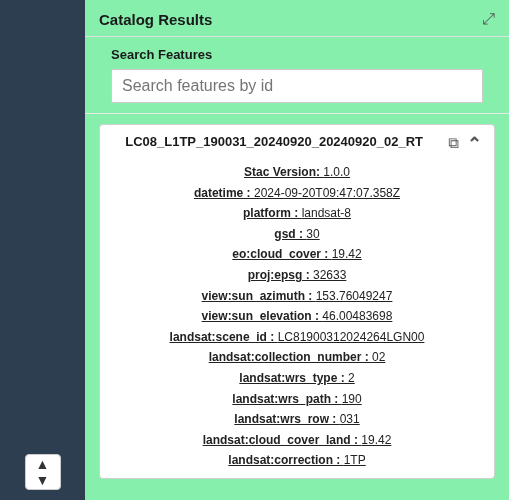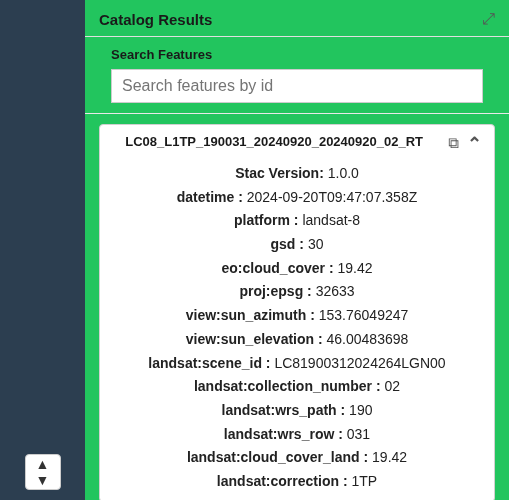--- a/index.html
+++ b/index.html
@@ -44,21 +44,21 @@
       display: flex;
       align-items: center;
       justify-content: center;
       cursor: pointer;
       font-size: 14px;
       color: #333;
     }
 
     .panel {
       flex: 1;
-      background: #22c55e;
+      background: #86efac;
       display: flex;
       flex-direction: column;
       overflow: hidden;
     }
 
     .panel-header {
       display: flex;
       align-items: center;
       justify-content: space-between;
       padding: 10px 14px 8px 14px;
@@ -151,23 +151,24 @@
       padding: 2px;
     }
 
     .properties-list {
       display: flex;
       flex-direction: column;
       gap: 2px;
     }
 
     .property-row {
-      font-size: 14px;
+      font-size: 12px;
       color: #222;
       line-height: 1.55;
+      text-decoration: underline;
     }
 
     .property-key {
       font-weight: 600;
     }
 
     .property-value {
       font-weight: 400;
     }
   </style>
@@ -211,20 +212,21 @@
         <div class="property-row"><span class="property-key">Stac Version: </span><span class="property-value">1.0.0</span></div>
             <div class="property-row"><span class="property-key">datetime : </span><span class="property-value">2024-09-20T09:47:07.358Z</span></div>
             <div class="property-row"><span class="property-key">platform : </span><span class="property-value">landsat-8</span></div>
             <div class="property-row"><span class="property-key">gsd : </span><span class="property-value">30</span></div>
             <div class="property-row"><span class="property-key">eo:cloud_cover : </span><span class="property-value">19.42</span></div>
             <div class="property-row"><span class="property-key">proj:epsg : </span><span class="property-value">32633</span></div>
             <div class="property-row"><span class="property-key">view:sun_azimuth : </span><span class="property-value">153.76049247</span></div>
             <div class="property-row"><span class="property-key">view:sun_elevation : </span><span class="property-value">46.00483698</span></div>
             <div class="property-row"><span class="property-key">landsat:scene_id : </span><span class="property-value">LC81900312024264LGN00</span></div>
             <div class="property-row"><span class="property-key">landsat:collection_number : </span><span class="property-value">02</span></div>
+            <div class="property-row"><span class="property-key">landsat:wrs_type : </span><span class="property-value">2</span></div>
             <div class="property-row"><span class="property-key">landsat:wrs_path : </span><span class="property-value">190</span></div>
             <div class="property-row"><span class="property-key">landsat:wrs_row : </span><span class="property-value">031</span></div>
             <div class="property-row"><span class="property-key">landsat:cloud_cover_land : </span><span class="property-value">19.42</span></div>
             <div class="property-row"><span class="property-key">landsat:correction : </span><span class="property-value">1TP</span></div>
           </div>
 
       </div>
     </div>
 
   </div>

